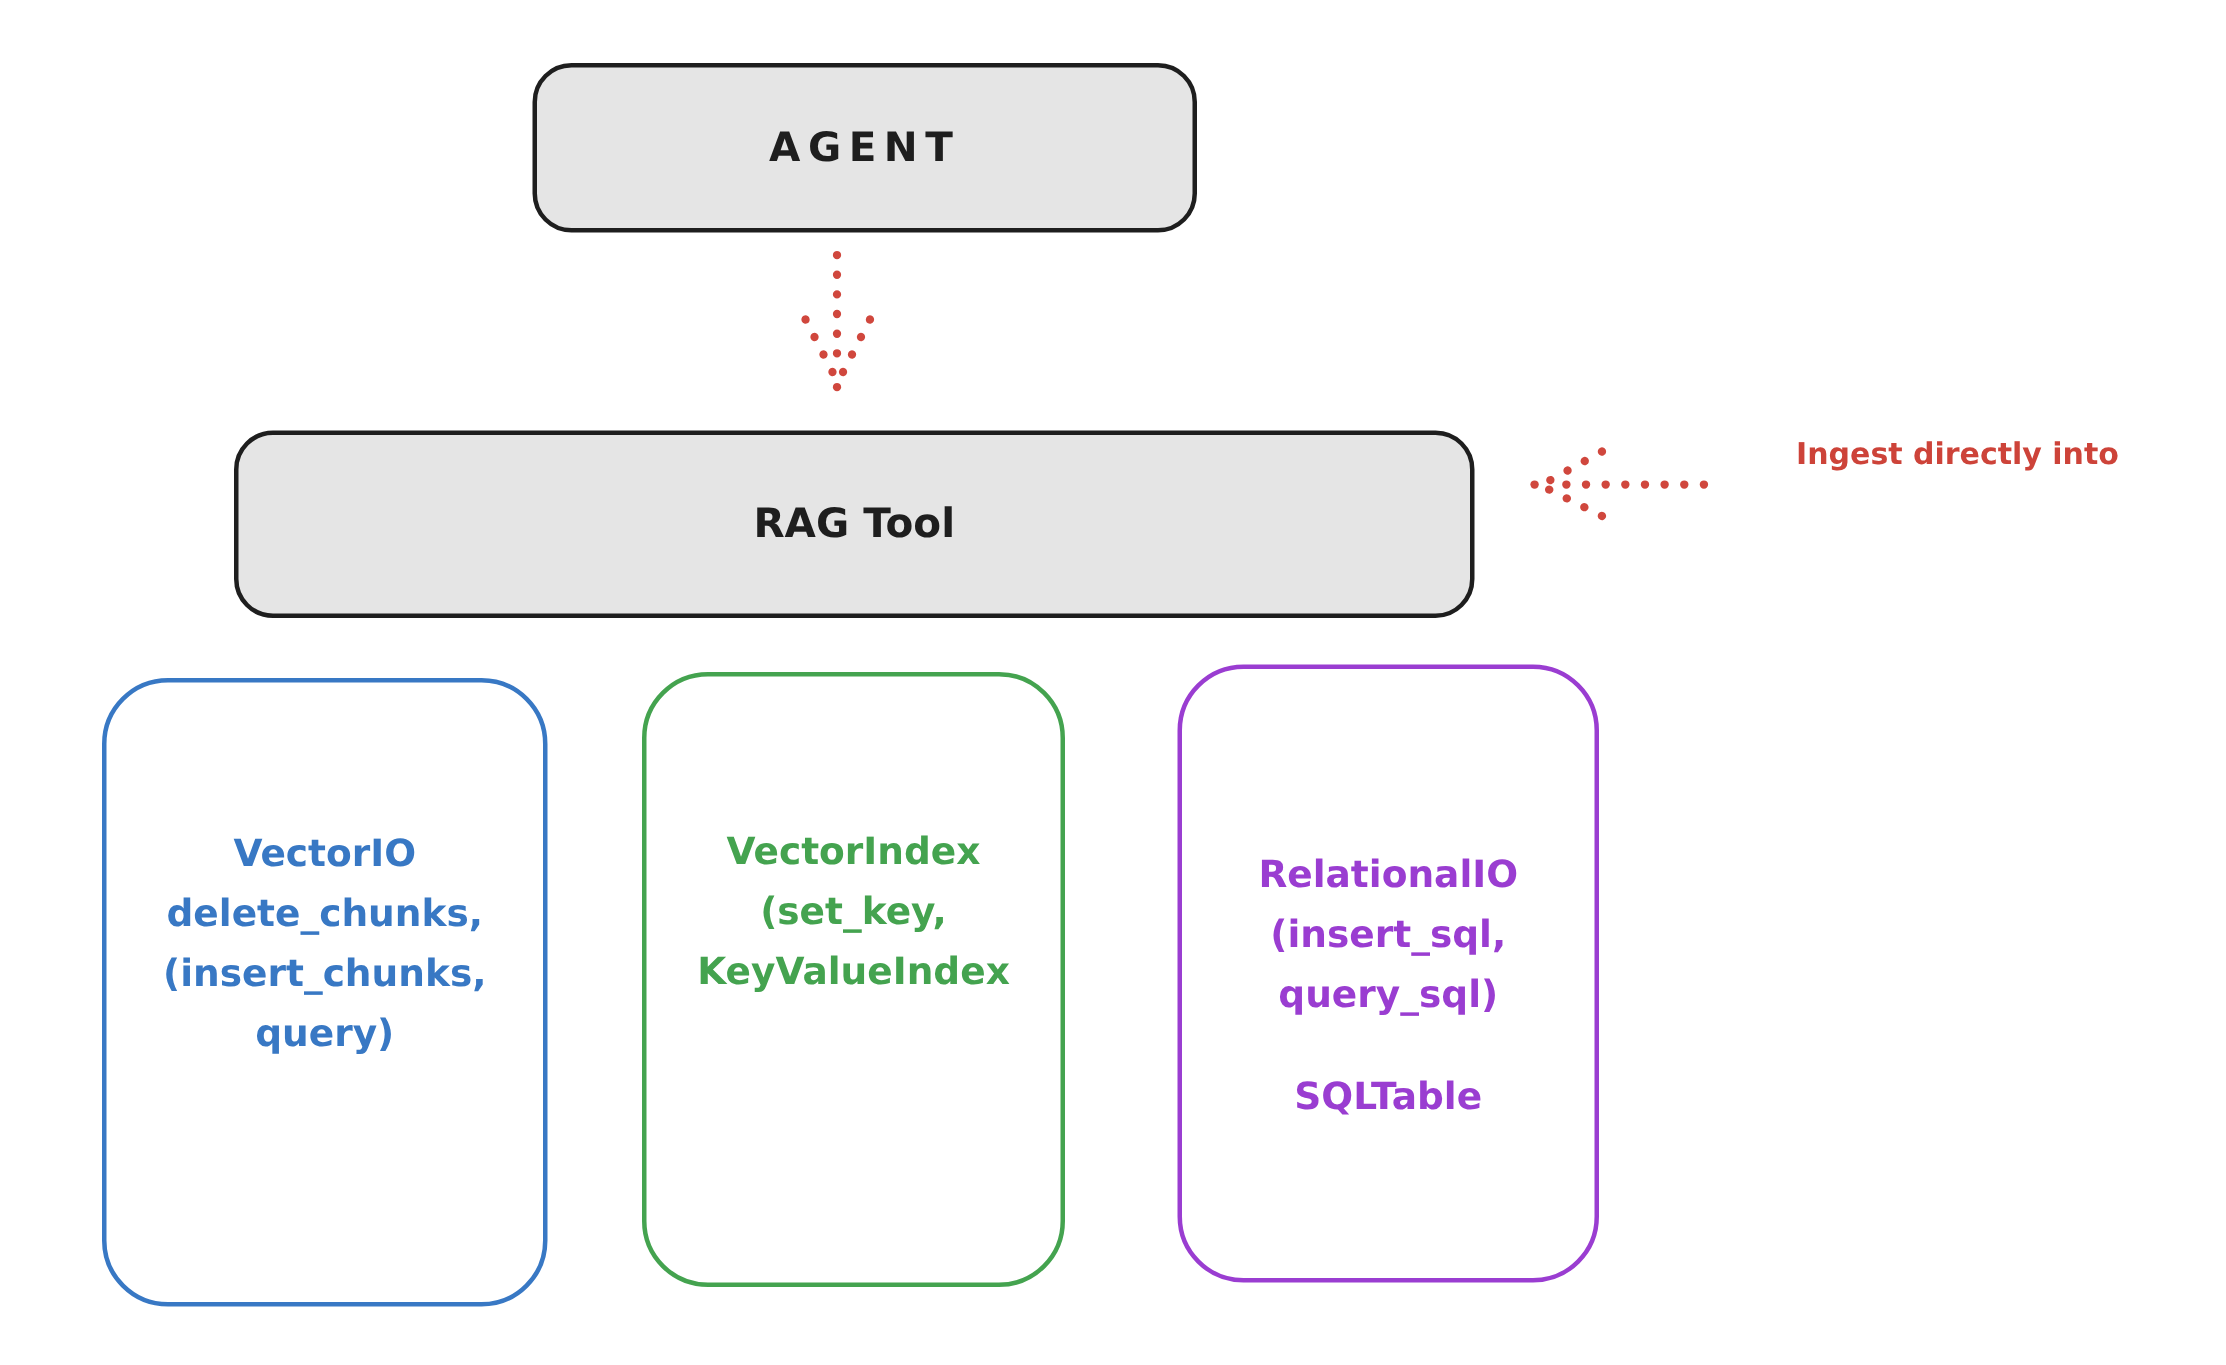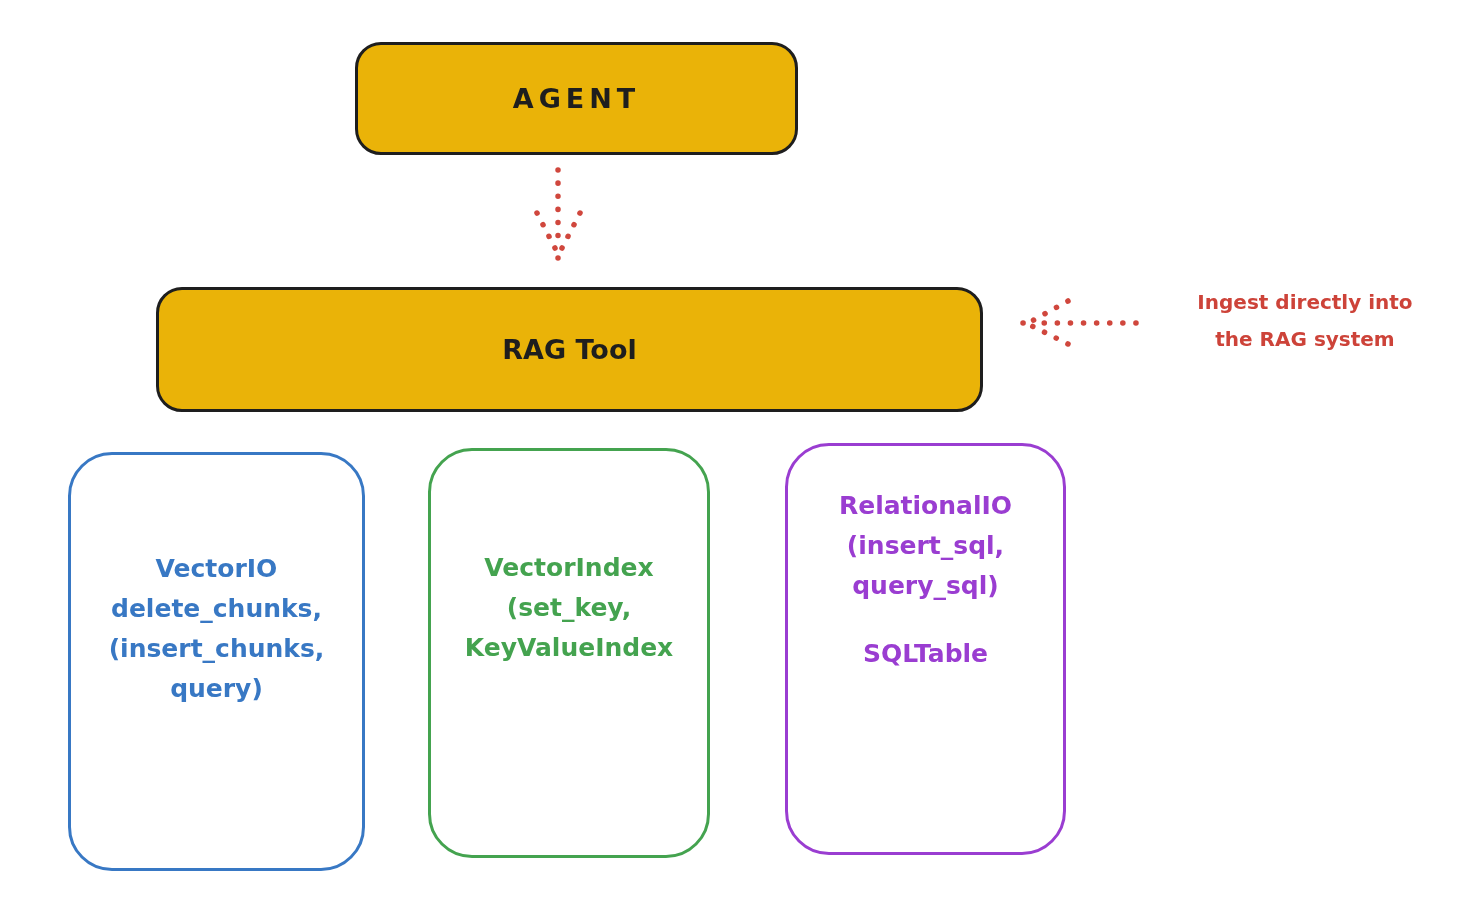--- a/index.html
+++ b/index.html
@@ -10,21 +10,21 @@
   }
   .canvas {
     position: relative;
     width: 1484px;
     height: 910px;
     background: #ffffff;
     overflow: hidden;
   }
   .node {
     position: absolute;
-    background: #eab308;
+    background: #e5e5e5;
     border: 3.5px solid #1e1e1e;
     border-radius: 26px;
     display: flex;
     align-items: center;
     justify-content: center;
     box-sizing: border-box;
   }
   .node-label {
     color: #1e1e1e;
     font-size: 27px;
@@ -53,21 +53,21 @@
     padding-top: 94px;
   }
   .green-box {
     left: 428px; top: 448px; width: 282px; height: 410px;
     border: 3.5px solid #44a34f; color: #44a34f;
     padding-top: 97px;
   }
   .purple-box {
     left: 785px; top: 443px; width: 281px; height: 412px;
     border: 3.5px solid #9a3dd1; color: #9a3dd1;
-    padding-top: 40px;
+    padding-top: 117px;
   }
   .blue-box .index-label { margin-top: 32px; }
   .green-box .index-label { }
   .purple-box .index-label { margin-top: 28px; }
 
   .annotation {
     position: absolute;
     left: 1140px;
     top: 284px;
     width: 330px;
@@ -110,21 +110,20 @@
     <g stroke-width="5.5" stroke-linecap="round" stroke-dasharray="0.1 13" fill="none">
       <path d="M1136,323 L1040,323" stroke="#d0473d"></path>
       <path d="M1068,301 L1030,322" stroke="#d0473d"></path>
       <path d="M1068,344 L1030,325" stroke="#d0473d"></path>
       <path d="M1023,323 L1023.2,323" stroke="#d0473d"></path>
     </g>
   </svg>
 
   <div class="annotation">
     <div>Ingest directly into</div>
-    <div>the RAG system</div>
   </div>
 
   <div class="store-box blue-box">
     <div>VectorIO</div>
     <div>delete_chunks,</div>
     <div>(insert_chunks,</div>
     <div>query)</div>
   </div>
 
   <div class="store-box green-box">

